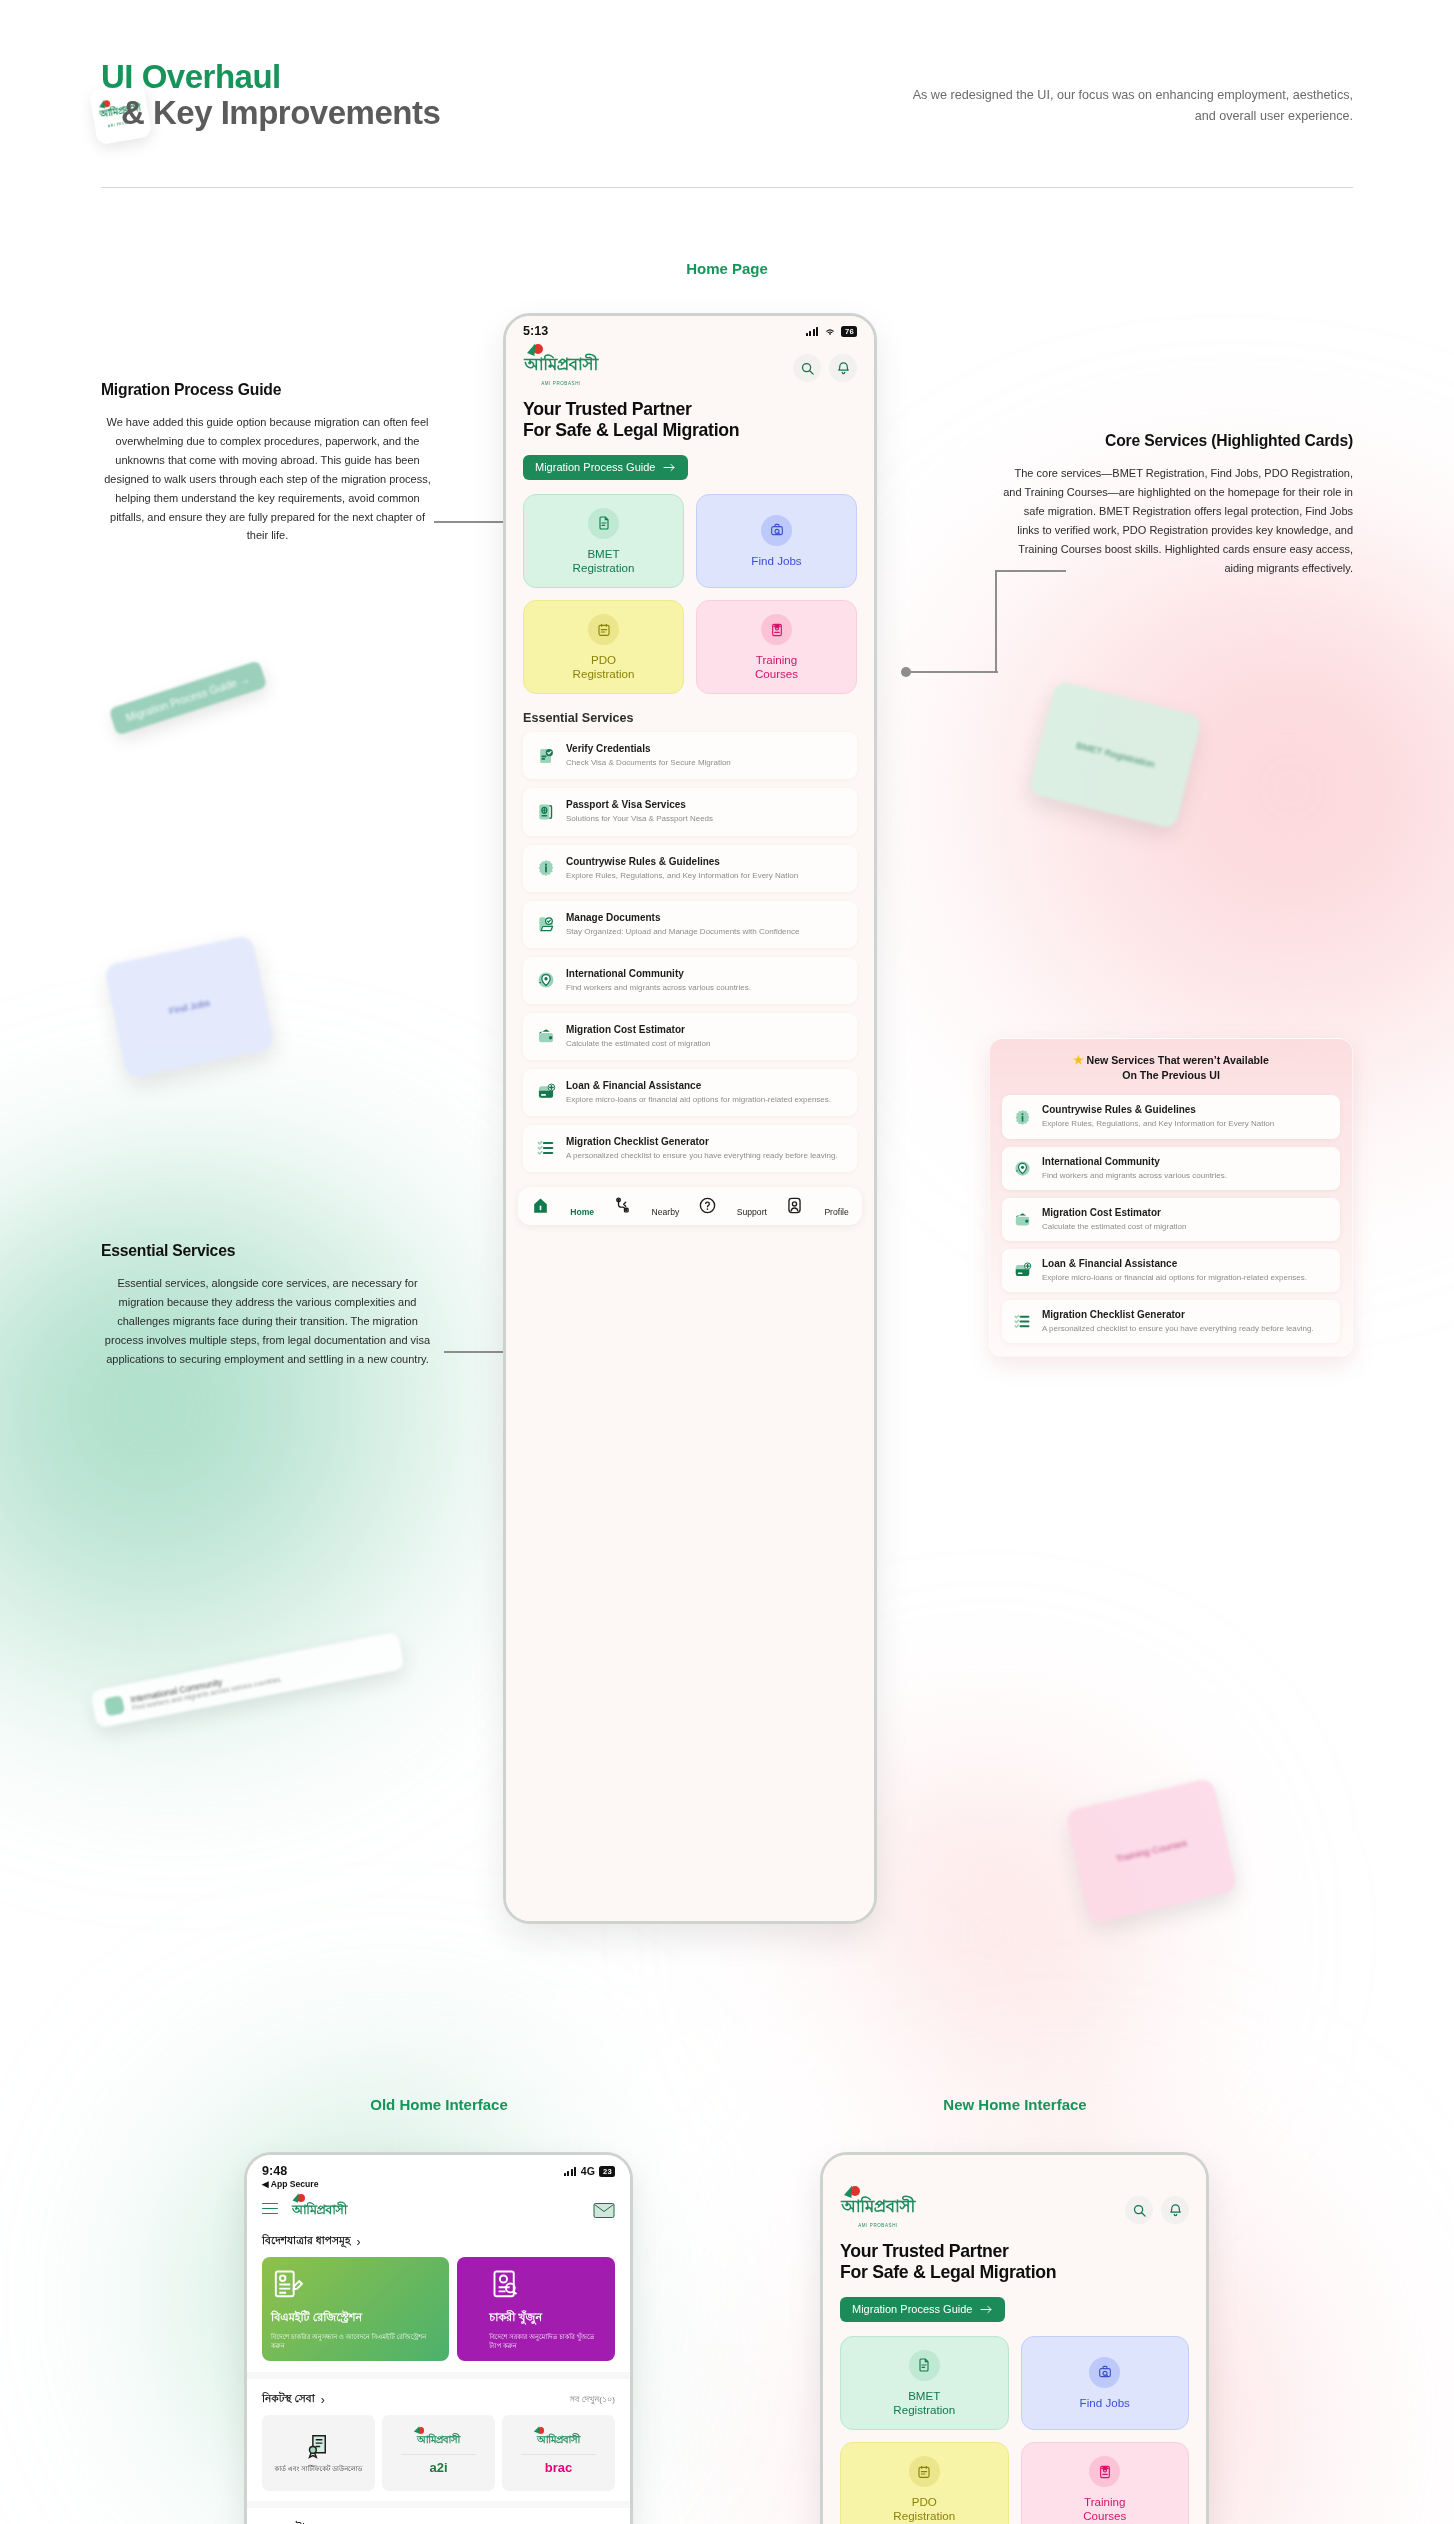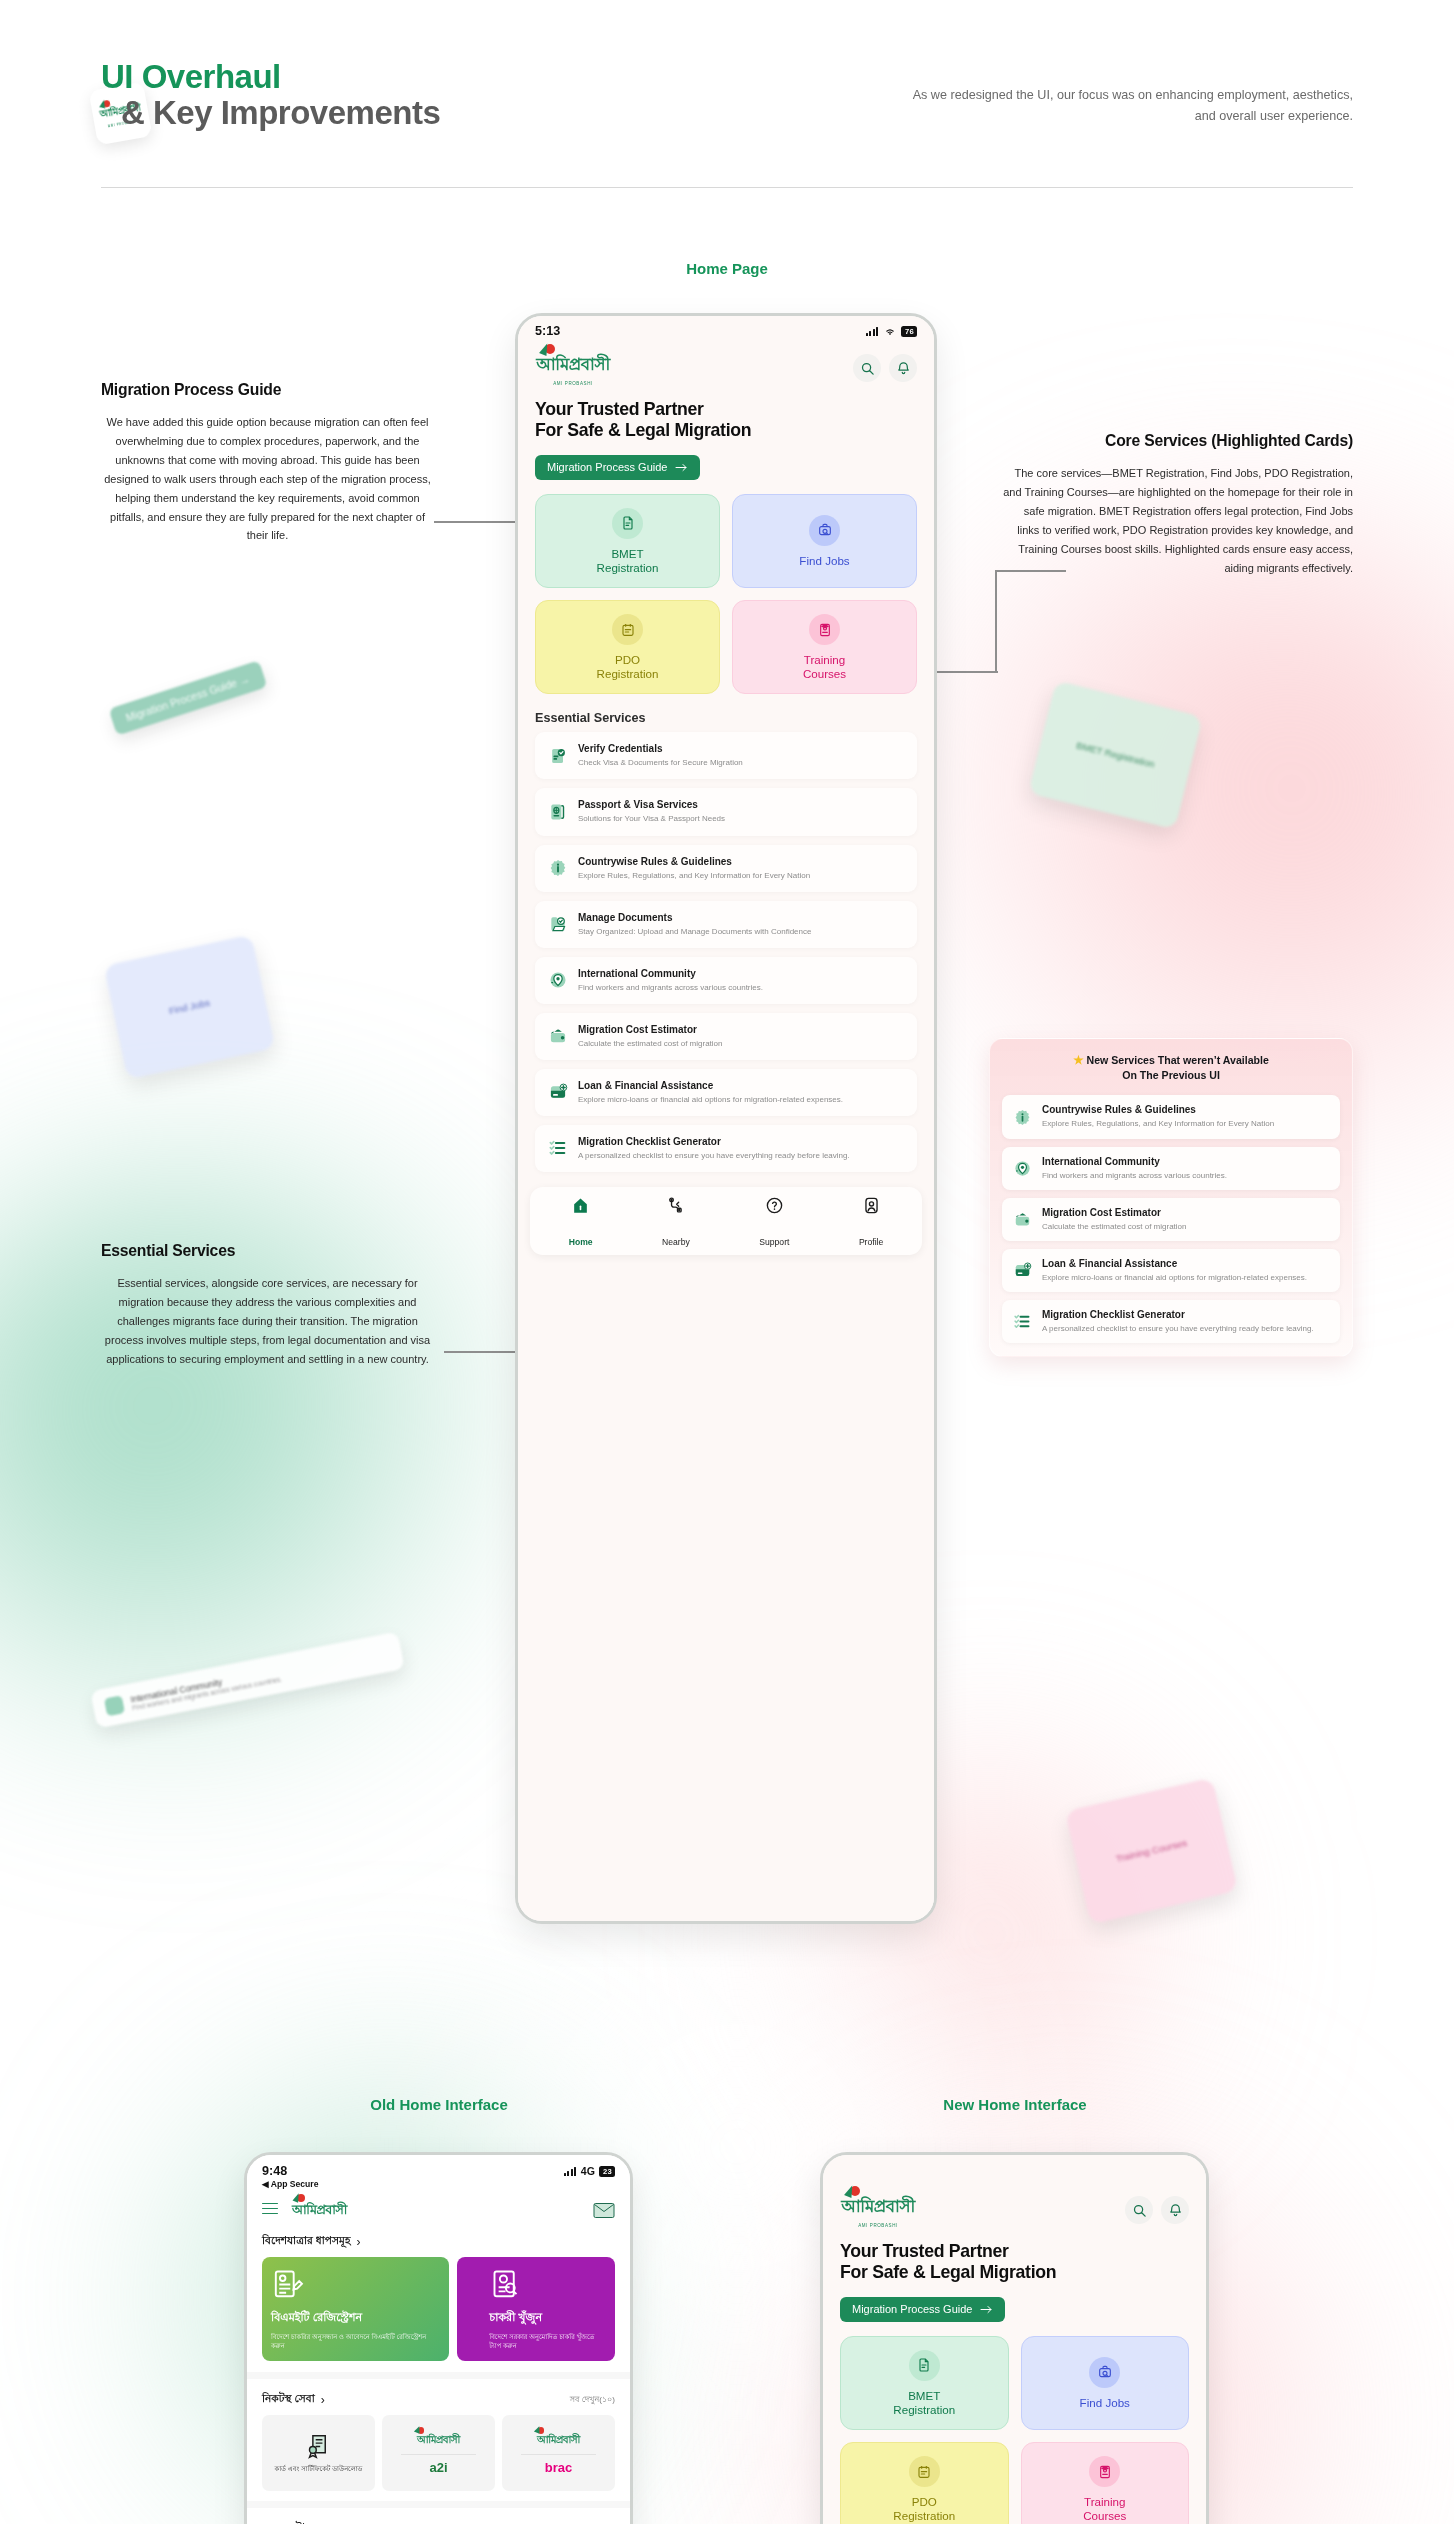--- a/index.html
+++ b/index.html
@@ -121,21 +121,21 @@
   .es-txt { flex: 1; }
   .es-name { font-size: 10px; font-weight: 600; color: #1b1b1b; margin-bottom: 3px; }
   .es-desc { font-size: 8px; color: #8d8d8d; line-height: 1.38; }
 
   
   .bnav {
     margin: 10px 12px 11px; background: #fffdfc; border-radius: 13px;
     display: flex; justify-content: space-around; padding: 9px 4px 8px;
     box-shadow: 0 2px 9px rgba(0,0,0,.06);
   }
-  .bnav-item { display: flex; flex-direction: column; align-items: center; gap: 20px; }
+  .bnav-item { display: flex; flex-direction: row; align-items: flex-end; gap: 20px; }
   .bnav-label { font-size: 8.6px; color: #1c1c1c; }
   .bnav-item.active .bnav-label { color: #11734a; font-weight: 600; }
 
   
   .new-panel {
     position: absolute; z-index: 9; border-radius: 14px; padding: 13px 12px 13px;
     background: linear-gradient(180deg, rgba(252,220,222,.95) 0%, rgba(253,236,236,.92) 55%, rgba(255,250,249,.92) 100%);
     border: 0.5px solid rgba(255,255,255,.6);
     box-shadow: 0 8px 22px rgba(200,120,130,.18);
   }
@@ -271,21 +271,21 @@
 <div class="float" style="left:91px; top:1661px; transform:rotate(-11deg); width:313px;">
   <div class="float-wide">
     <div class="fw-ico"></div>
     <div>
       <div class="fw-t">International Community</div>
       <div class="fw-d">Find workers and migrants across various countries.</div>
     </div>
   </div>
 </div>
 
-<div class="phone" style="left:515px; top:313px; width:422px; height:1611px;">
+<div class="phone" style="left:503px; top:313px; width:374px; height:1611px;">
   <div class="screen">
 
     <div class="statusbar">
       <div class="sb-time">5:13</div>
       <div class="sb-right">
         <span class="bars">
             <i></i>
             <i></i>
             <i></i>
             <i></i>

